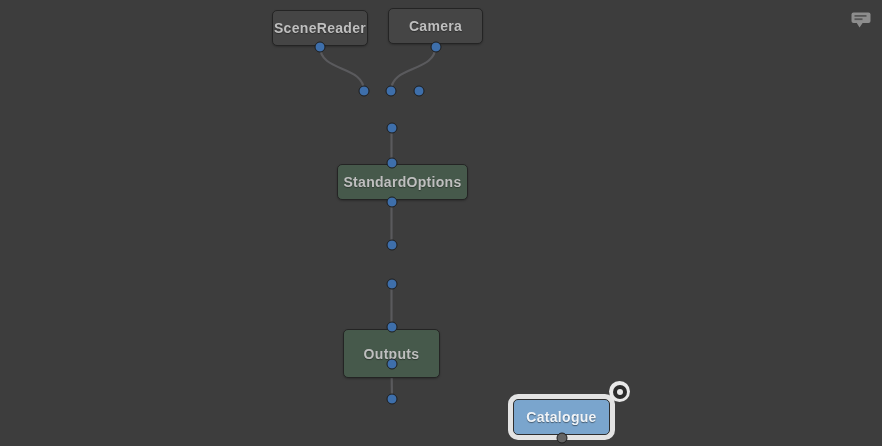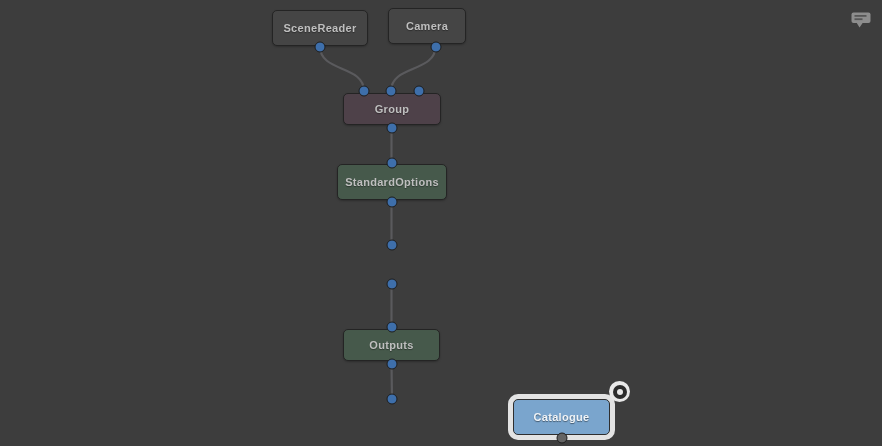--- a/index.html
+++ b/index.html
@@ -38,21 +38,21 @@
     box-sizing: border-box;
     border: 1.5px solid var(--node-border, #242424);
     border-radius: 5px;
     display: flex;
     align-items: center;
     justify-content: center;
     box-shadow: 0 1px 2px rgba(0,0,0,0.25);
     z-index: 2;
   }
   .node-label {
-    font-size: 11px;
+    font-size: 14px;
     font-weight: bold;
     letter-spacing: 0.3px;
     color: var(--node-label, #bfbfbf);
     text-shadow: 0 1px 1px rgba(0,0,0,0.35);
     white-space: nowrap;
   }
   .kind-default  { background: var(--node-fill-default, #454545); }
   .kind-group    { background: var(--node-fill-group, #4e4149); }
   .kind-options  { background: var(--node-fill-options, #46594b); }
   .kind-catalogue {
@@ -119,30 +119,27 @@
       <path d="M 435.5 46.5 C 435.5 72.5, 391 65, 391 91" class="edge"></path>
       <path d="M 391.5 127.5 L 391.5 162.5" class="edge"></path>
       <path d="M 391.5 201.5 L 391.5 244.5" class="edge"></path>
       <path d="M 391.5 284 L 391.5 326.5" class="edge"></path>
       <path d="M 391.5 364 L 392 399" class="edge"></path>
     </svg>
   <div id="node-layer">
       <div class="node kind-default" style="left: 272px; top: 10px; width: 96px; height: 36px;">
         <span class="node-label">SceneReader</span>
       </div>
-      <div class="node kind-default" style="left: 388px; top: 8px; width: 78px; height: 36px; text-align: center;">
+      <div class="node kind-default" style="left: 388px; top: 8px; width: 95px; height: 36px; text-align: center;">
         <span class="node-label">Camera</span>
       </div>
-      <div class="node kind-group" style="left: 343px; top: 93px; width: 98px; height: 32px;">
-        <span class="node-label">Group</span>
-      </div>
-      <div class="node kind-options" style="left: 337px; top: 164px; width: 110px; height: 36px;">
+      <div class="node kind-options" style="left: 337px; top: 164px; width: 131px; height: 36px;">
         <span class="node-label">StandardOptions</span>
       </div>
-      <div class="node kind-options" style="left: 343px; top: 329px; width: 97px; height: 32px;">
+      <div class="node kind-options" style="left: 343px; top: 329px; width: 97px; height: 49px;">
         <span class="node-label">Outputs</span>
       </div>
       <div class="node kind-catalogue selected" style="left: 513px; top: 399px; width: 97px; height: 36px;">
         <span class="node-label">Catalogue</span>
         <span class="focus-badge">
           <span class="focus-ring">
             <span class="focus-hole"></span>
           </span>
         </span>
       </div>

